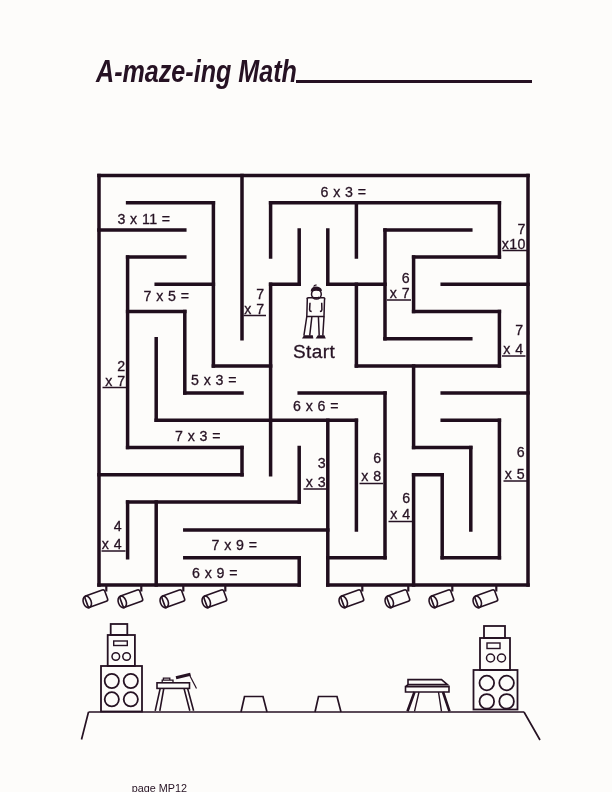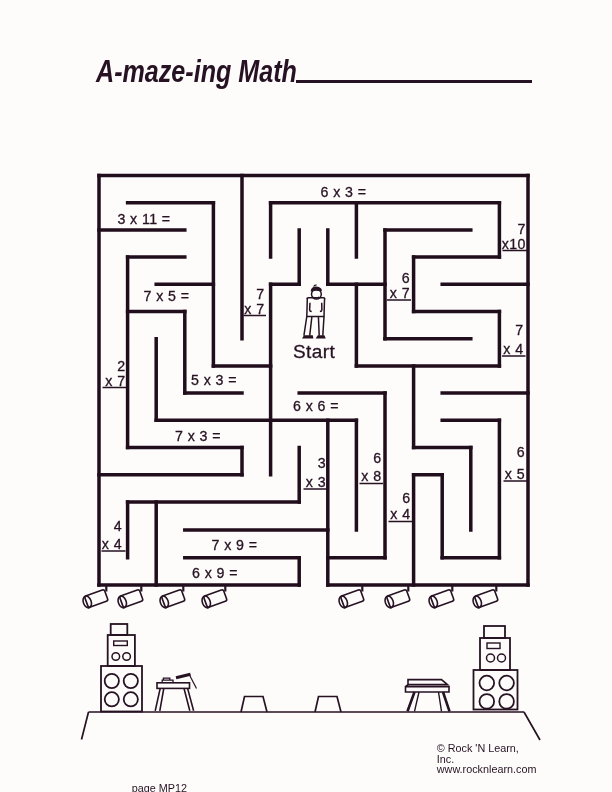--- a/index.html
+++ b/index.html
@@ -190,13 +190,12 @@
         <circle cx="506.6" cy="683" r="7.3"></circle>
 <circle cx="486.8" cy="701.4" r="7.3"></circle>
         <circle cx="506.6" cy="701.4" r="7.3"></circle>
 </g>
 
 <path stroke="#261223" stroke-width="1.7" fill="none" d="M88.5,712 H524 M88.5,712 L81.5,739.5 M524,712 L540,740"></path>
 </svg>
 
 <div class="abs" style="left:85.5px;top:783px;font-size:10.8px;line-height:10.2px;color:#261223;text-align:center;">page MP12<br>www.worksheets-for-math.com</div>
 
-<div class="abs" style="left:436.8px;top:743.4px;font-size:10.8px;line-height:10.2px;color:#261223;">© Rock 'N Learn, Inc.<br>www.rocknlearn.com</div>
 </div>
 </body></html>

